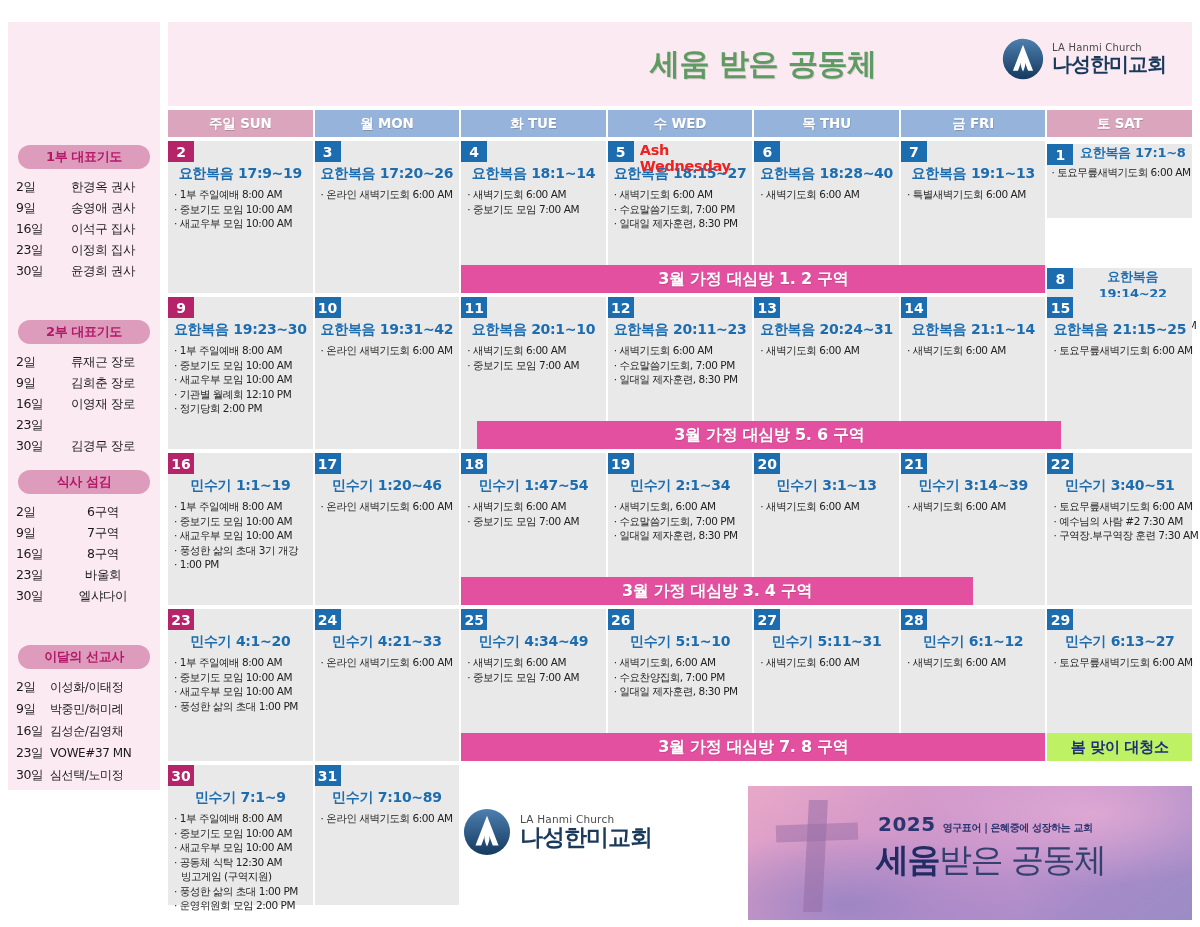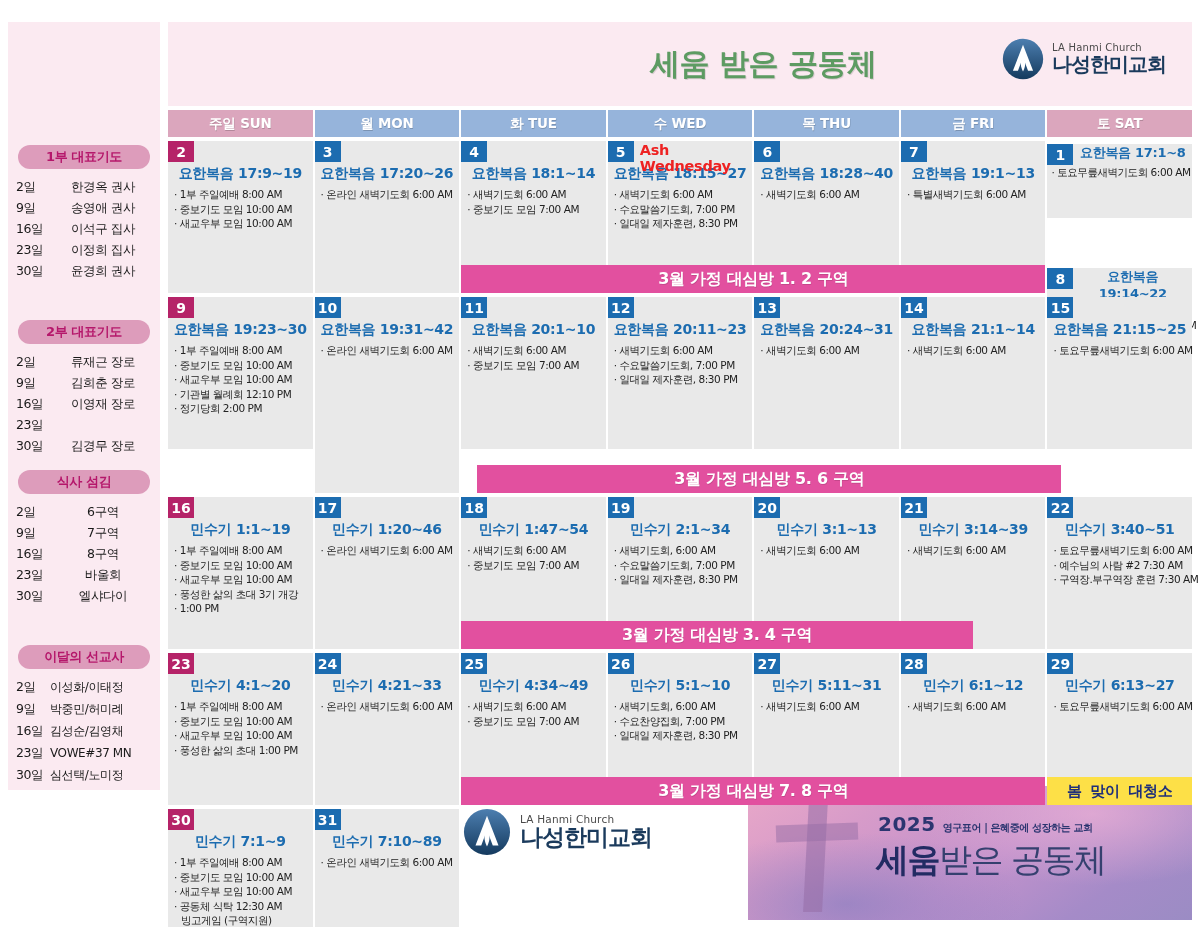--- a/index.html
+++ b/index.html
@@ -142,24 +142,24 @@
   .pinkbar {
     position: absolute; height: 28px;
     background: #e2509f; color: #ffffff;
     font-size: 16px; font-weight: bold;
     display: flex; align-items: center; justify-content: center;
     letter-spacing: -0.3px; z-index: 5;
     text-shadow: 0.5px 0.5px 0 rgba(0,0,0,0.12);
   }
   .yellowbar {
     position: absolute; height: 28px;
-    background: #fde047; color: #1f2f7a;
+    background: #bef264; color: #1f2f7a;
     font-size: 15px; font-weight: bold;
     display: flex; align-items: center; justify-content: center;
-    letter-spacing: -0.3px; z-index: 5; font-family: Liberation Mono, monospace;
+    letter-spacing: -0.3px; z-index: 5;
   }
 
   
   #footer-logo {
     position: absolute; left: 463px; top: 808px;
     display: flex; align-items: center; gap: 9px;
   }
   #footer-logo .logo-mark { width: 48px; height: 48px; flex: 0 0 48px; }
   #footer-logo .logo-kr { font-size: 23px; }
   #footer-logo .logo-en { font-size: 10.5px; }
@@ -422,21 +422,21 @@
             <div class="dnum sun">9</div>
             <div class="verse">요한복음 19:23~30</div>
             <div class="events">
               <div class="ev">1부 주일예배 8:00 AM</div>
               <div class="ev">중보기도 모임 10:00 AM</div>
               <div class="ev">새교우부 모임 10:00 AM</div>
               <div class="ev">기관별 월례회 12:10 PM</div>
               <div class="ev">정기당회 2:00 PM</div>
             </div>
           </div>
-          <div class="daycell" style="height: 196px;">
+          <div class="daycell" style="height: 152px;">
             <div class="dnum ">10</div>
             <div class="verse">요한복음 19:31~42</div>
             <div class="events">
               <div class="ev">온라인 새벽기도회 6:00 AM</div>
             </div>
           </div>
           <div class="daycell" style="height: 152px;">
             <div class="dnum ">11</div>
             <div class="verse">요한복음 20:1~10</div>
             <div class="events">

